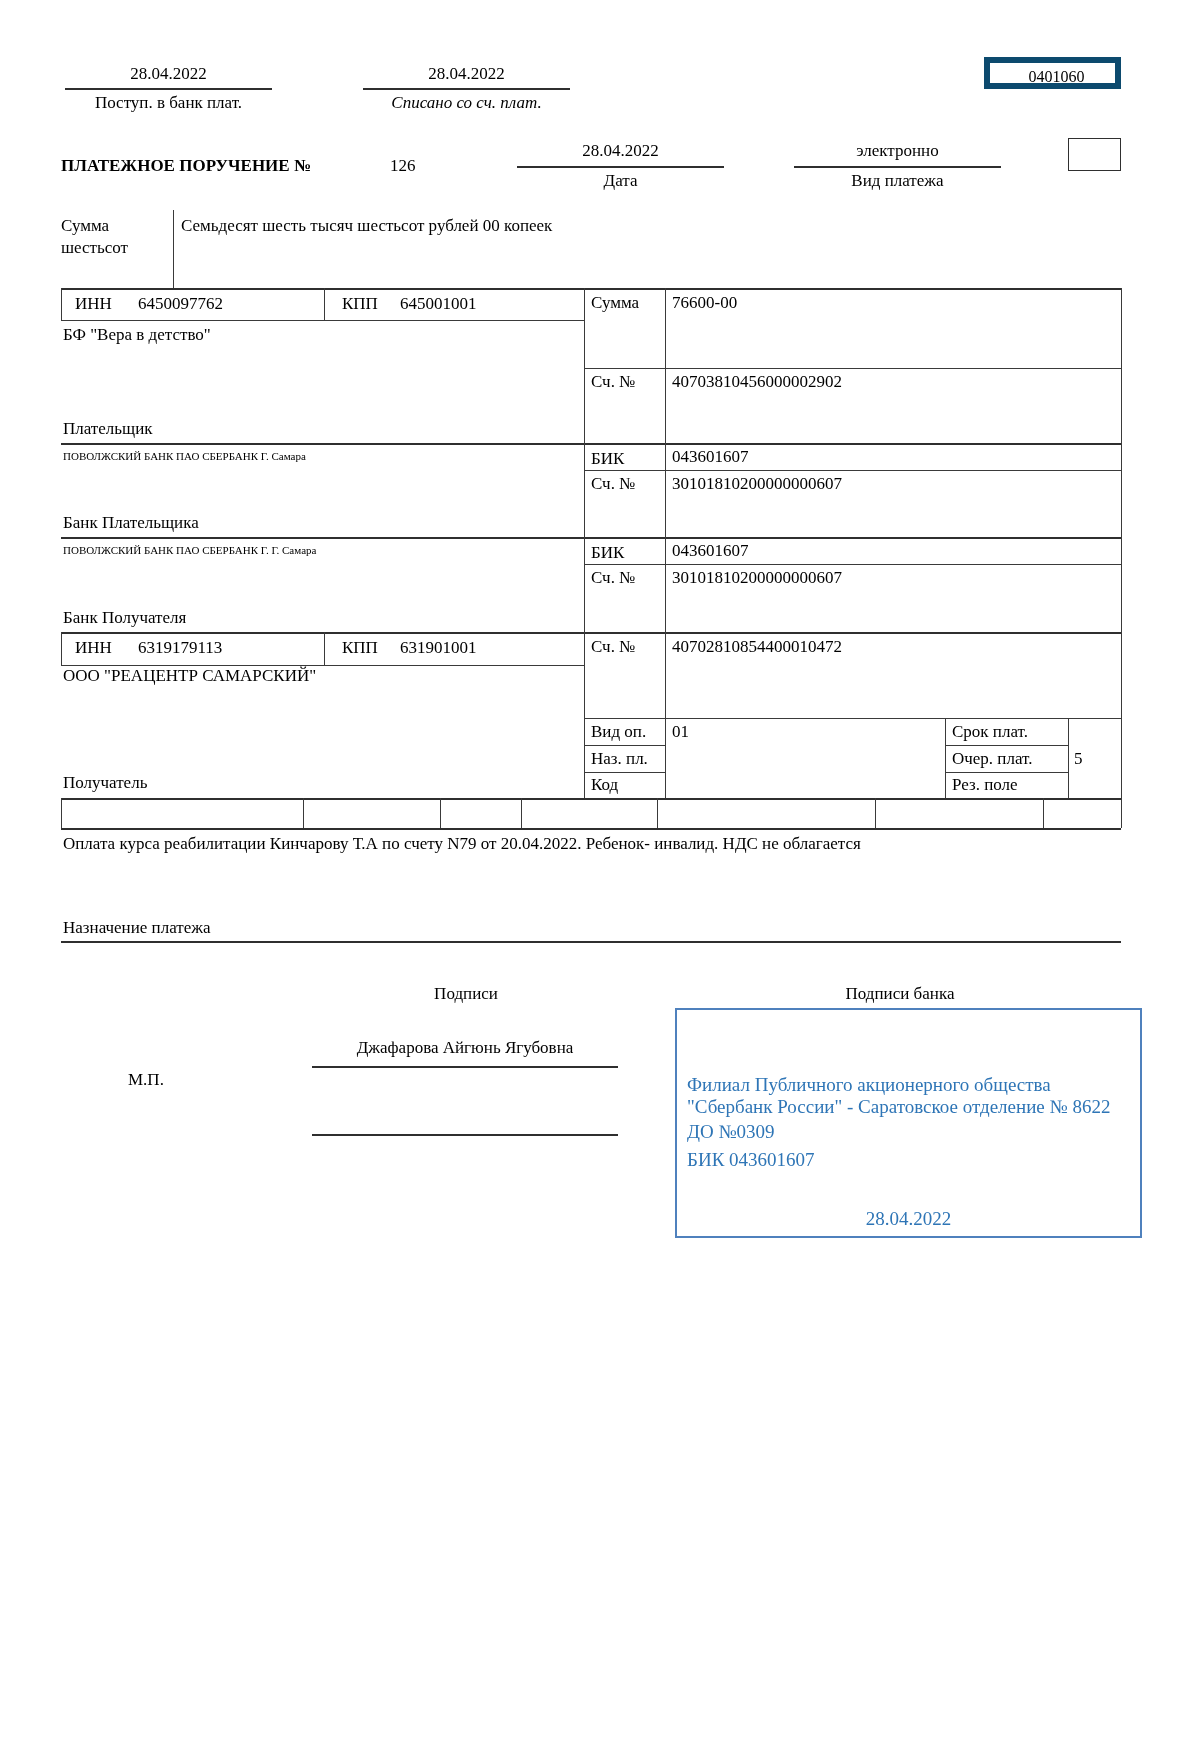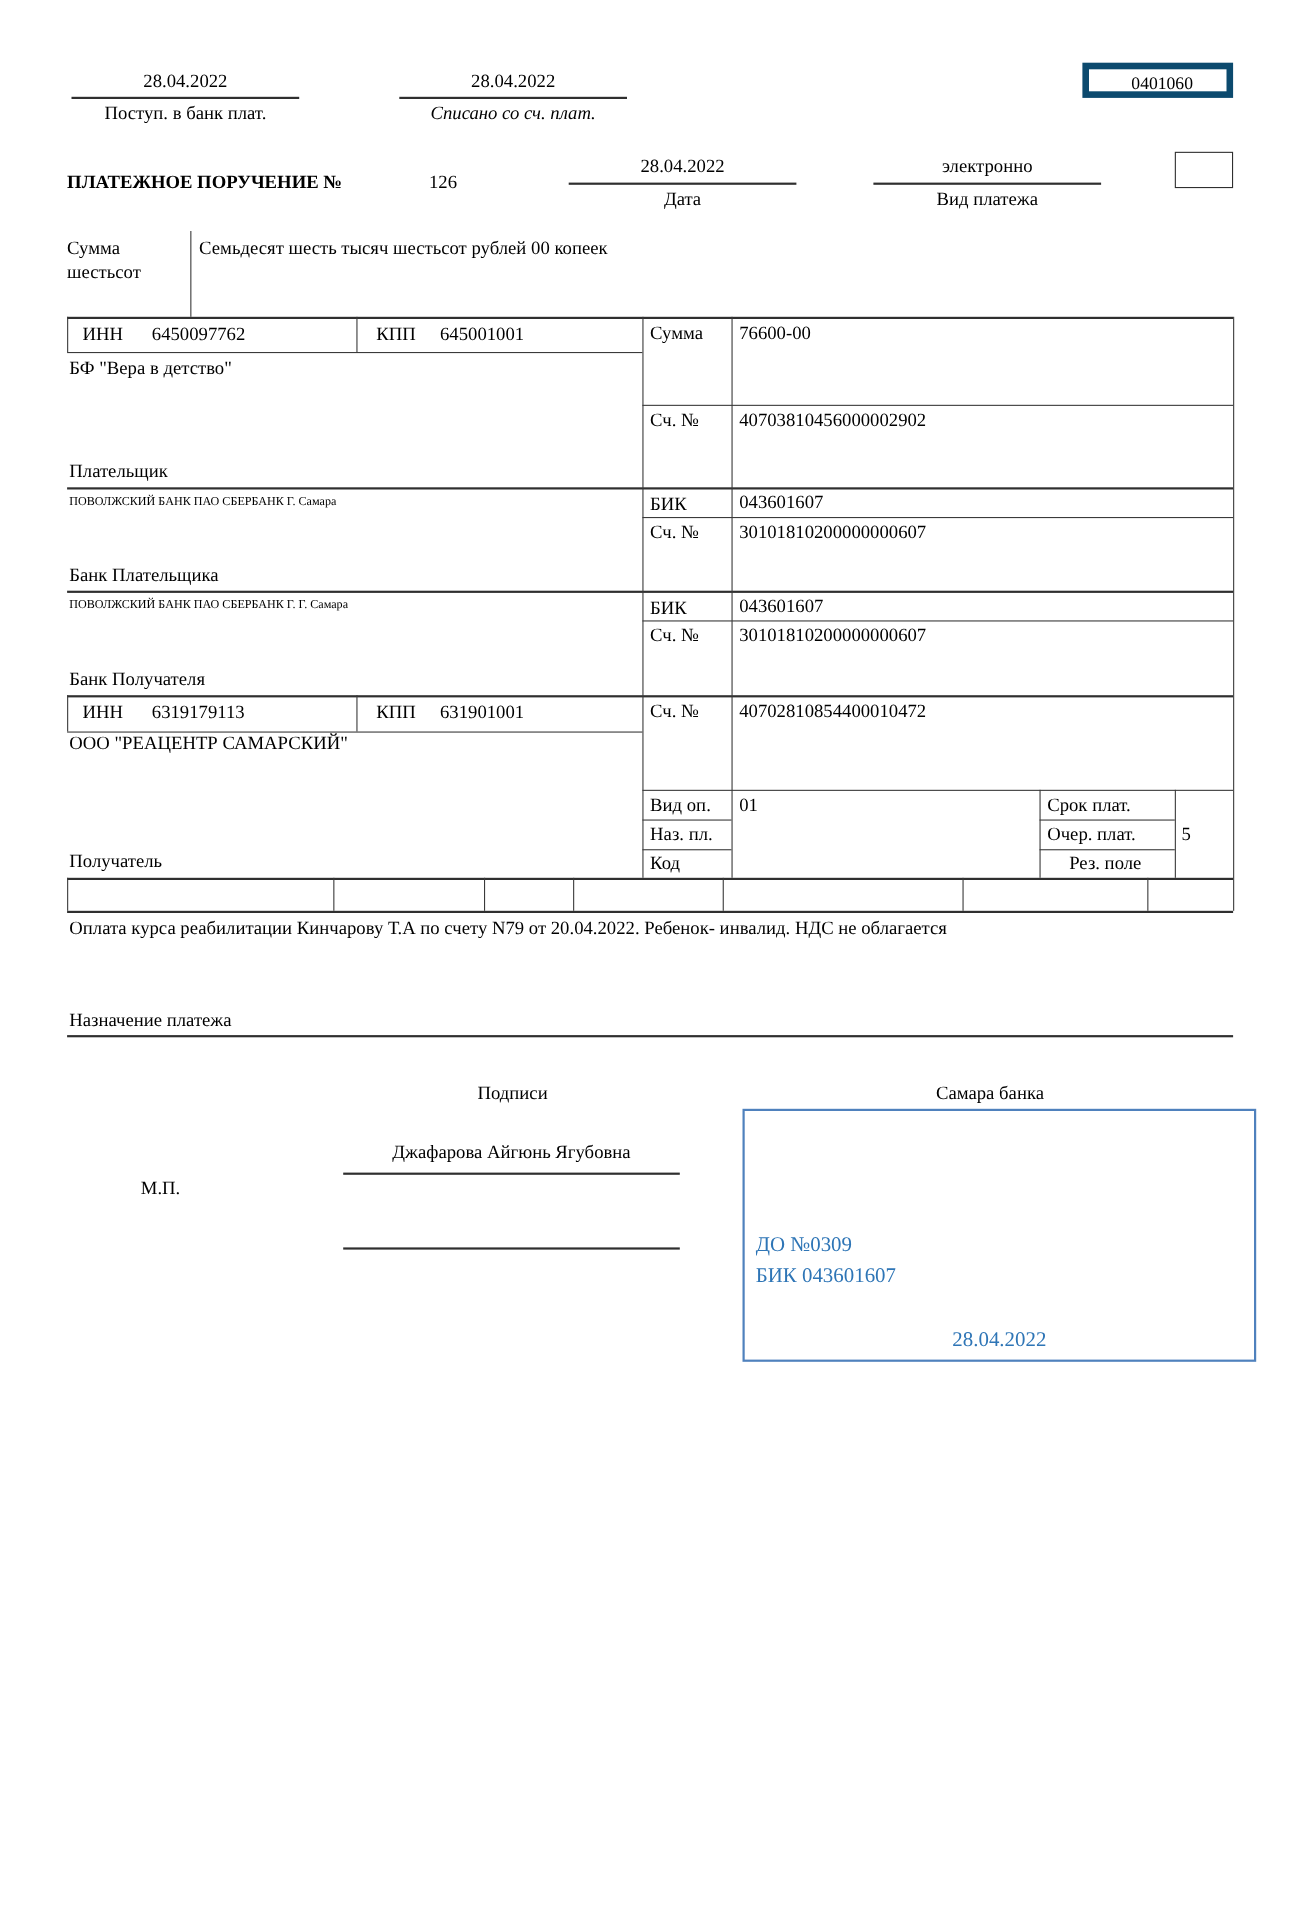--- a/index.html
+++ b/index.html
@@ -124,33 +124,34 @@
   <div class="t" style="left:63px;top:666px;">ООО "РЕАЦЕНТР САМАРСКИЙ"</div>
   <div class="t" style="left:63px;top:773px;">Получатель</div>
 
   <div class="t" style="left:591px;top:722px;">Вид оп.</div>
   <div class="t" style="left:672px;top:722px;">01</div>
   <div class="t" style="left:952px;top:722px;">Срок плат.</div>
   <div class="t" style="left:591px;top:749px;">Наз. пл.</div>
   <div class="t" style="left:952px;top:749px;">Очер. плат.</div>
   <div class="t" style="left:1074px;top:749px;">5</div>
   <div class="t" style="left:591px;top:775px;">Код</div>
-  <div class="t" style="left:952px;top:775px;margin-left:20px;">Рез. поле</div>
+  <div class="t" style="left:952px;top:775px;">Рез. поле</div>
 
   <div class="t" style="left:63px;top:834px;">Оплата курса реабилитации Кинчарову Т.А по счету N79 от 20.04.2022. Ребенок- инвалид. НДС не облагается</div>
   <div class="t" style="left:63px;top:918px;">Назначение платежа</div>
   <div class="hl2" style="left:61px;top:941px;width:1060px;"></div>
 
   <div class="t c" style="left:366px;top:984px;width:200px;">Подписи</div>
-  <div class="t c" style="left:750px;top:984px;width:300px;">Самара банка</div>
+  <div class="t c" style="left:750px;top:984px;width:300px;">Подписи банка</div>
 
   <div class="t c" style="left:312px;top:1038px;width:306px;">Джафарова Айгюнь Ягубовна</div>
   <div class="hl2" style="left:312px;top:1066px;width:306px;"></div>
   <div class="t" style="left:128px;top:1070px;">М.П.</div>
   <div class="hl2" style="left:312px;top:1134px;width:306px;"></div>
 
   <div class="stamp" style="left:675px;top:1008px;width:467px;height:230px;">
+    <div class="t blue wrap" style="left:10px;top:64px;width:440px;">Филиал Публичного акционерного общества "Сбербанк России" - Саратовское отделение № 8622</div>
     <div class="t blue" style="left:10px;top:111px;">ДО №0309</div>
     <div class="t blue" style="left:10px;top:139px;">БИК 043601607</div>
     <div class="t c blue" style="left:0;top:198px;width:463px;">28.04.2022</div>
   </div>
 
 </div>
 
 </body></html>

